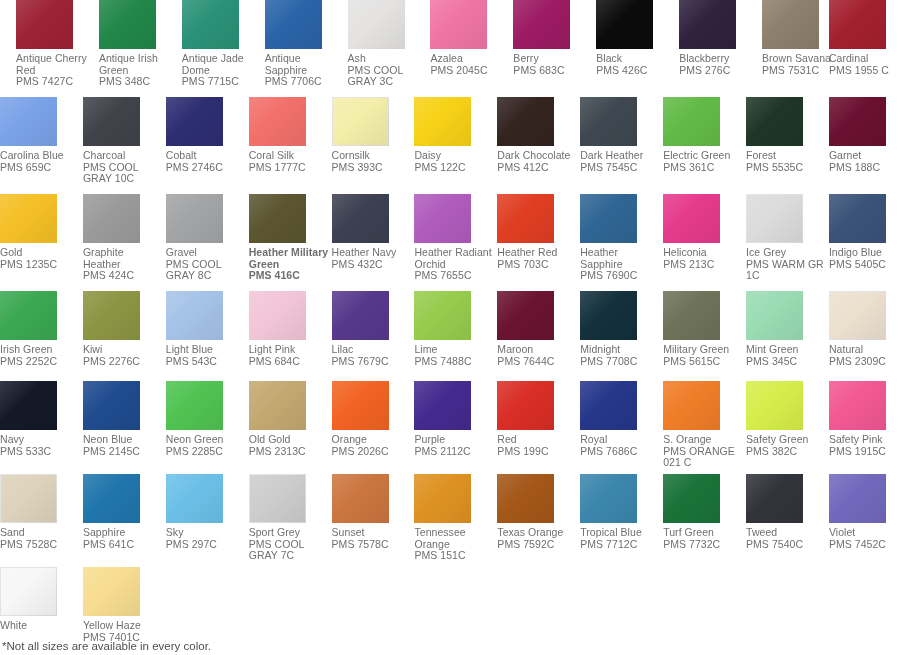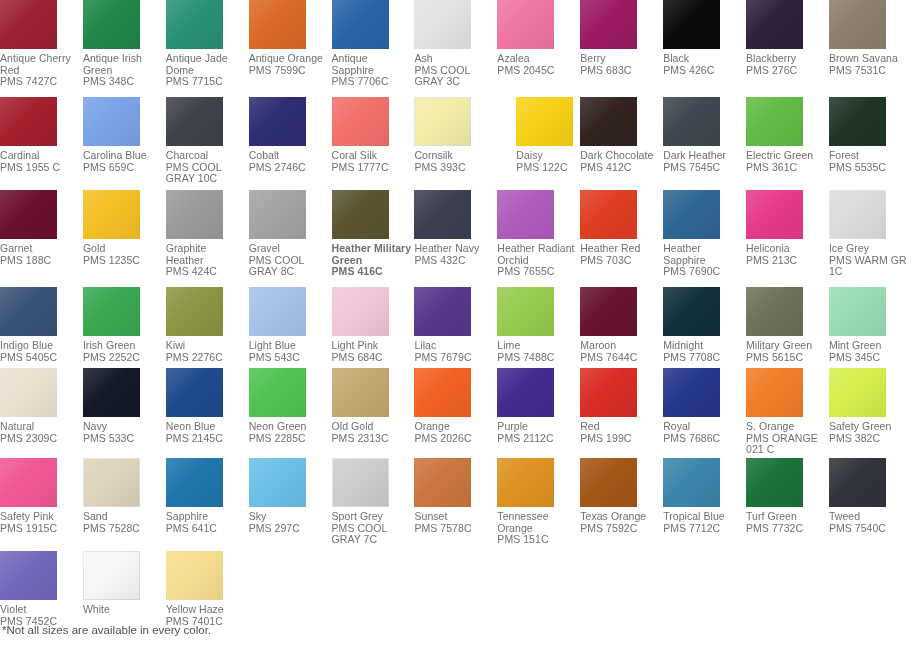--- a/index.html
+++ b/index.html
@@ -62,21 +62,21 @@
   }
   #footnote {
     font-size: 11.5px;
     line-height: 14px;
     color: #4f4f4f;
     padding: 10px 0 0 2px;
     font-family: "Liberation Sans", sans-serif;
   }
   
   #swatch-grid { row-gap: 0px; }
-  .r0 { height: 97px; }
+  .r0 { height: 97px; margin-left: 16px; }
   .r1 { height: 93px; }
   .r2 { height: 97px; }
   .r3 { height: 81px; }
   .r4 { height: 90px; }
   .r5 { height: 93px; }
   .r6 { height: 62px; }
 </style>
 </head>
 <body>
 
@@ -90,25 +90,20 @@
       <div class="swatch-chip" style="background: rgb(33, 135, 73);"></div>
       <div class="swatch-name">Antique Irish Green</div>
       <div class="swatch-pms">PMS 348C</div>
     </div>
     <div class="swatch-cell r0" style="height: 97px;">
       <div class="swatch-chip" style="background: rgb(42, 145, 119);"></div>
       <div class="swatch-name">Antique Jade Dome</div>
       <div class="swatch-pms">PMS 7715C</div>
     </div>
     <div class="swatch-cell r0" style="height: 97px;">
-      <div class="swatch-chip" style="background: rgb(218, 106, 39);"></div>
-      <div class="swatch-name">Antique Orange</div>
-      <div class="swatch-pms">PMS 7599C</div>
-    </div>
-    <div class="swatch-cell r0" style="height: 97px;">
       <div class="swatch-chip" style="background: rgb(42, 100, 168);"></div>
       <div class="swatch-name">Antique Sapphire</div>
       <div class="swatch-pms">PMS 7706C</div>
     </div>
     <div class="swatch-cell r0" style="height: 97px;">
       <div class="swatch-chip bordered" style="background: rgb(228, 227, 226);"></div>
       <div class="swatch-name">Ash</div>
       <div class="swatch-pms">PMS COOL GRAY 3C</div>
     </div>
     <div class="swatch-cell r0" style="height: 97px;">
@@ -159,21 +154,21 @@
     <div class="swatch-cell r1" style="height: 93px;">
       <div class="swatch-chip" style="background: rgb(242, 112, 107);"></div>
       <div class="swatch-name">Coral Silk</div>
       <div class="swatch-pms">PMS 1777C</div>
     </div>
     <div class="swatch-cell r1" style="height: 93px;">
       <div class="swatch-chip bordered" style="background: rgb(244, 238, 170);"></div>
       <div class="swatch-name">Cornsilk</div>
       <div class="swatch-pms">PMS 393C</div>
     </div>
-    <div class="swatch-cell r1" style="height: 93px; margin-left: 19px;">
+    <div class="swatch-cell r1" style="height: 93px;">
       <div class="swatch-chip" style="background: rgb(247, 209, 23);"></div>
       <div class="swatch-name">Daisy</div>
       <div class="swatch-pms">PMS 122C</div>
     </div>
     <div class="swatch-cell r1" style="height: 93px;">
       <div class="swatch-chip" style="background: rgb(51, 36, 32);"></div>
       <div class="swatch-name">Dark Chocolate</div>
       <div class="swatch-pms">PMS 412C</div>
     </div>
     <div class="swatch-cell r1" style="height: 66px;">

